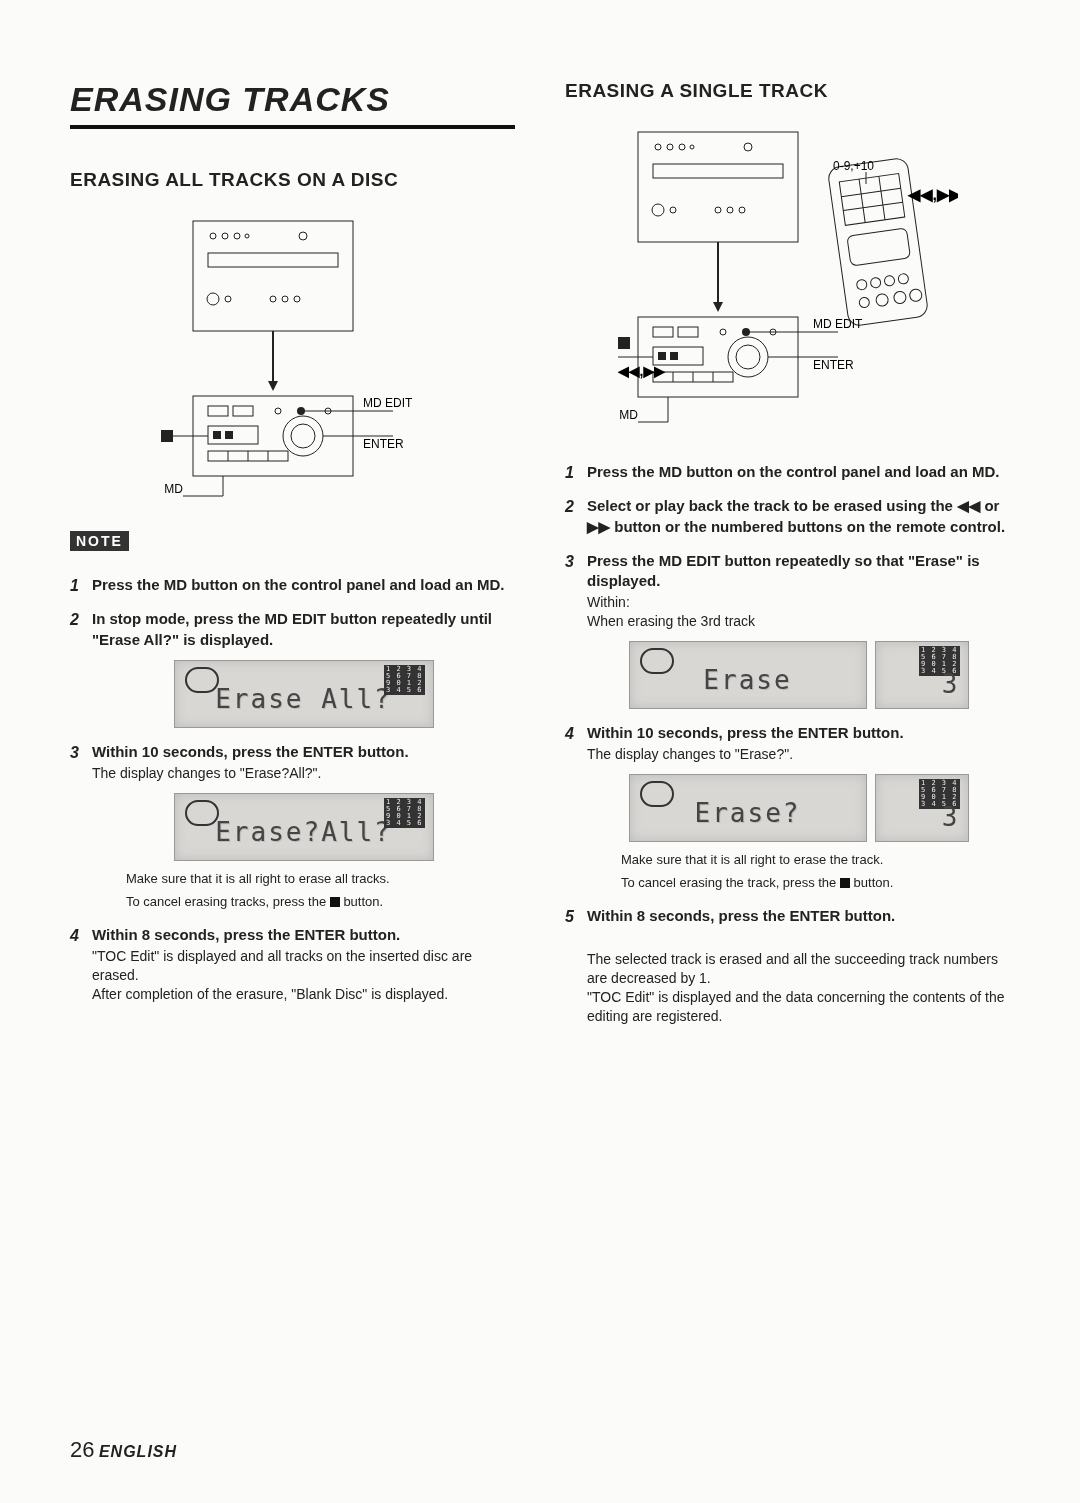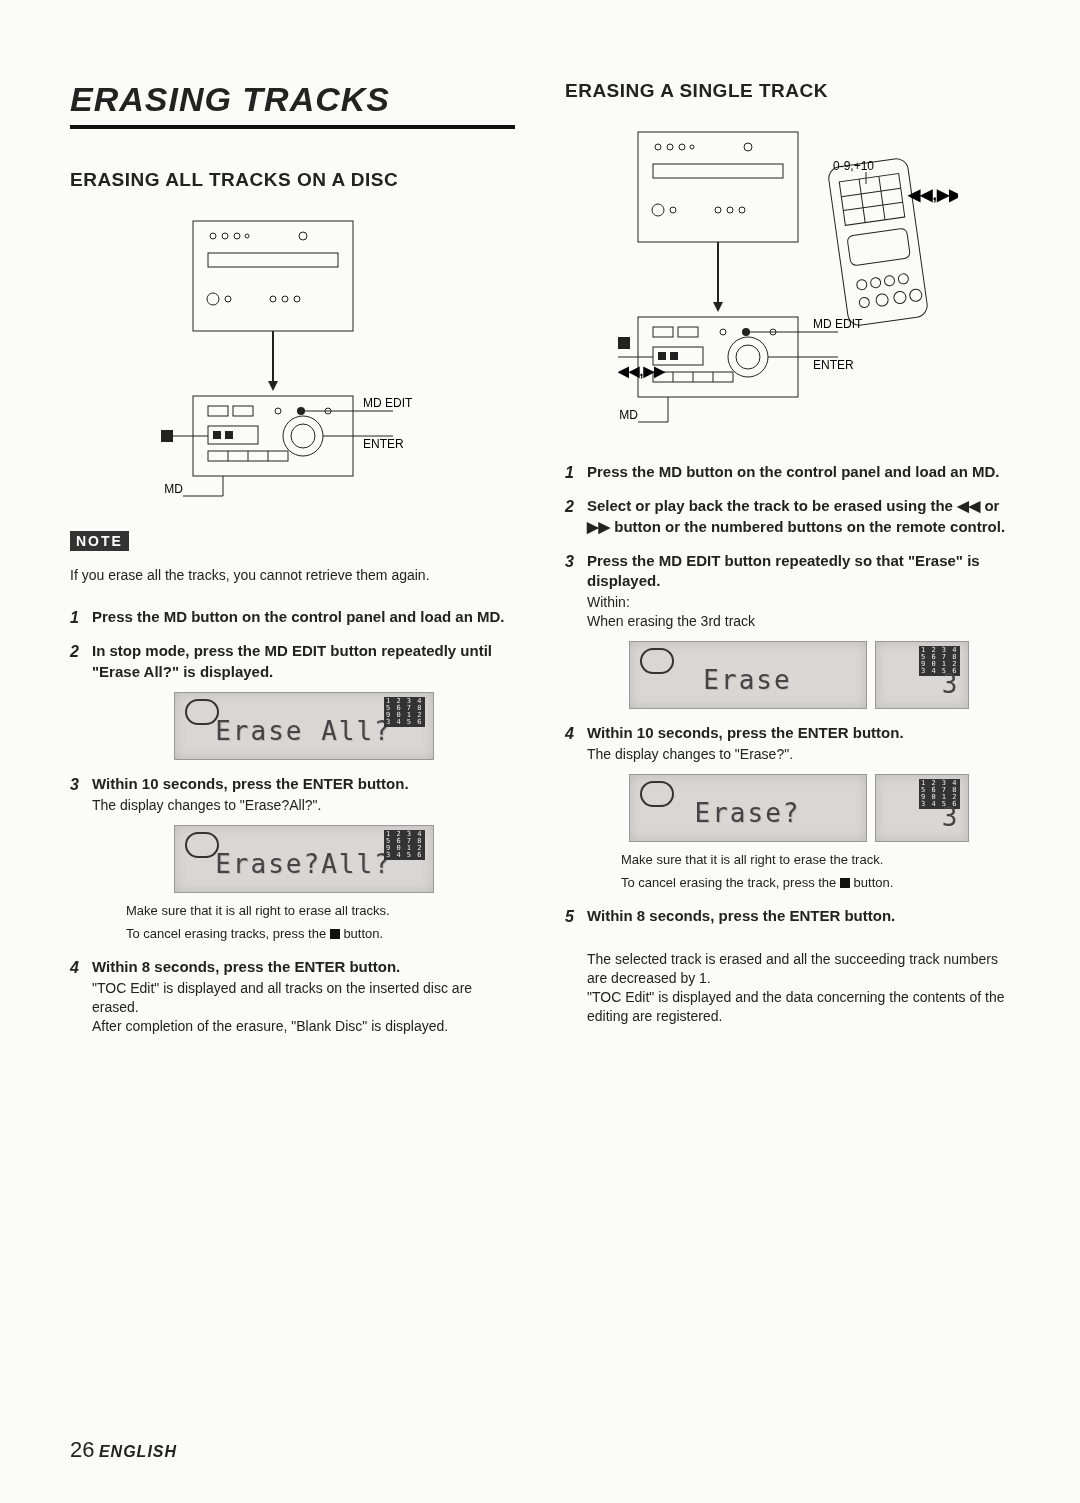--- a/index.html
+++ b/index.html
@@ -52,21 +52,21 @@
     display: block;
   }
   .note-tag {
     display: inline-block;
     background: #333;
     color: #fff;
     font-weight: 900;
     font-size: 14px;
     padding: 2px 6px;
     letter-spacing: 2px;
-    margin-bottom: 16px;
+    margin-bottom: 24px;
   }
   .note-text {
     font-size: 14px;
     margin: 0 0 24px 0;
   }
   .steps {
     counter-reset: step;
     margin: 0;
     padding: 0;
     list-style: none;
@@ -248,21 +248,20 @@
           <text x="210" y="237" font-size="12">ENTER</text>
           <line x1="55" y1="225" x2="20" y2="225" stroke="#222"></line>
           <rect x="8" y="219" width="12" height="12" fill="#222"></rect>
           <line x1="70" y1="265" x2="70" y2="285" stroke="#222"></line>
           <line x1="70" y1="285" x2="30" y2="285" stroke="#222"></line>
           <text x="30" y="282" font-size="12" text-anchor="end">MD</text>
         </svg>
       </div>
 
       <div class="note-tag">NOTE</div>
-      <p class="note-text">If you erase all the tracks, you cannot retrieve them again.</p>
 
       <ol class="steps">
         <li class="step">
           <span class="num">1</span>
           <span class="head">Press the MD button on the control panel and load an MD.</span>
         </li>
 
         <li class="step">
           <span class="num">2</span>
           <span class="head">In stop mode, press the MD EDIT button repeatedly until "Erase All?" is displayed.</span>

